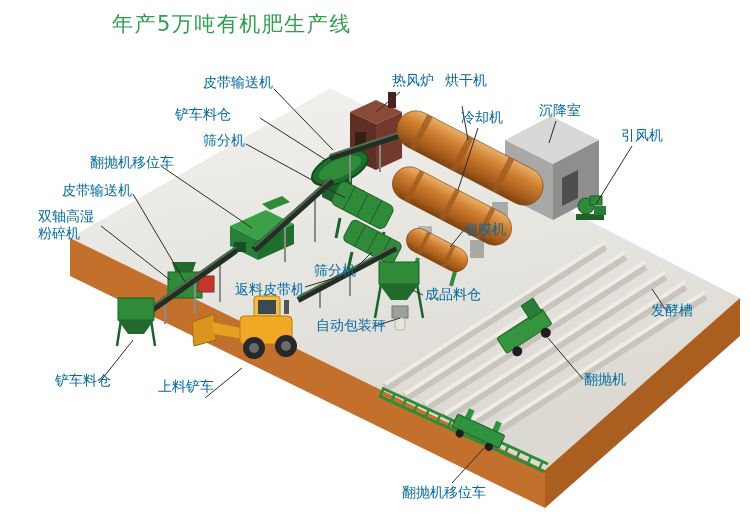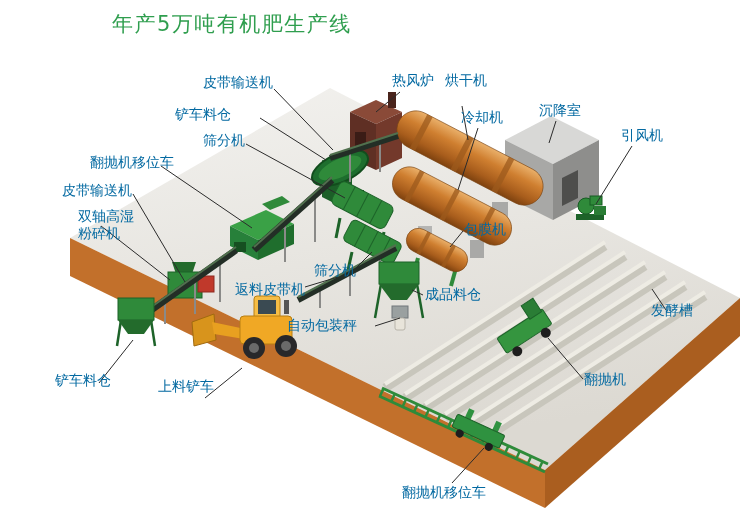--- a/index.html
+++ b/index.html
@@ -3,21 +3,21 @@
 <meta charset="utf-8">
 <style>
   html,body{margin:0;padding:0;background:#ffffff;}
   .scene{position:relative;width:750px;height:520px;overflow:hidden;background:#ffffff;
          font-family:"DejaVu Sans",sans-serif;}
   .scene svg{position:absolute;left:0;top:0;}
   .title{position:absolute;left:112px;top:10px;margin:0;font-size:21px;font-weight:400;
          color:#2f9e4e;letter-spacing:1.5px;}
   .lbl{position:absolute;font-size:14px;font-weight:400;color:#0369a1;white-space:nowrap;
        line-height:17px;}
-  .lbl.wrap{white-space:normal;width:64px;margin-left:40px;}
+  .lbl.wrap{white-space:normal;width:64px;}
 </style>
 </head>
 <body>
 
 <div class="scene">
 
 <svg width="750" height="520" viewBox="0 0 750 520">
   <defs>
     <linearGradient id="floorTop" x1="0" y1="0" x2="0.3" y2="1">
       <stop offset="0" stop-color="#f3f2ef"></stop>
@@ -263,20 +263,20 @@
 <div class="lbl wrap" style="left:38px;top:208px">双轴高湿粉碎机</div>
 <div class="lbl" style="left:392px;top:72px">热风炉</div>
 <div class="lbl" style="left:445px;top:72px">烘干机</div>
 <div class="lbl" style="left:461px;top:109px">冷却机</div>
 <div class="lbl" style="left:539px;top:102px">沉降室</div>
 <div class="lbl" style="left:621px;top:127px">引风机</div>
 <div class="lbl" style="left:464px;top:221px">包膜机</div>
 <div class="lbl" style="left:314px;top:262px">筛分机</div>
 <div class="lbl" style="left:235px;top:281px">返料皮带机</div>
 <div class="lbl" style="left:425px;top:286px">成品料仓</div>
-<div class="lbl" style="left:287px;top:317px">自动包装秤</div>
+<div class="lbl" style="left:316px;top:317px">自动包装秤</div>
 <div class="lbl" style="left:651px;top:302px">发酵槽</div>
 <div class="lbl" style="left:55px;top:372px">铲车料仓</div>
 <div class="lbl" style="left:158px;top:378px">上料铲车</div>
 <div class="lbl" style="left:584px;top:371px">翻抛机</div>
 <div class="lbl" style="left:402px;top:484px">翻抛机移位车</div>
 
 </div>
 
 </body></html>

